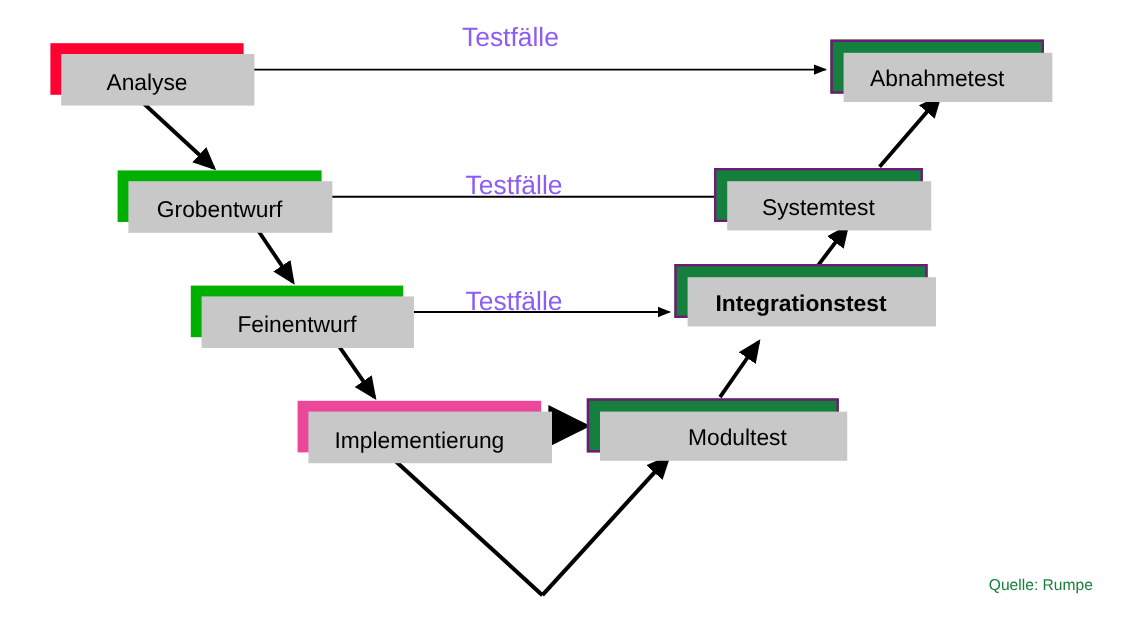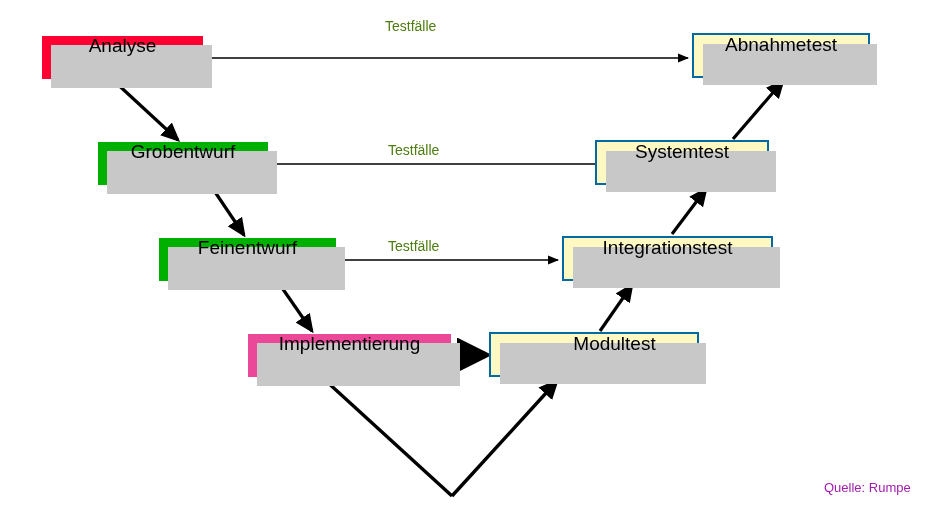--- a/index.html
+++ b/index.html
@@ -21,55 +21,55 @@
     position: absolute;
     left: 0;
     top: 0;
     width: 951px;
     height: 517px;
   }
   .node {
     position: absolute;
     box-sizing: border-box;
     display: flex;
-    align-items: flex-start;
+    align-items: flex-end;
     justify-content: center;
     color: #000000;
     font-size: 19px;
     line-height: 1;
     white-space: nowrap;
     z-index: 3;
   }
   .node .shadow {
     position: absolute;
     left: 9px;
     top: 9px;
     width: 100%;
     height: 100%;
     background: #c8c8c8;
     z-index: -1;
   }
   .node.dev {
     border: none;
   }
   .node.test {
-    background: #fef9c3;
-    border: 2px solid #0369a1;
+    background: #15803d;
+    border: 2px solid #701a75;
   }
   .caption {
     position: absolute;
-    font-size: 14px;
-    color: #4d7c0f;
+    font-size: 22px;
+    color: #8b5cf6;
     white-space: nowrap;
     z-index: 4;
   }
   .source-note {
     position: absolute;
     font-size: 13px;
-    color: #a21caf;
+    color: #15803d;
     white-space: nowrap;
     z-index: 4;
   }
 </style>
 </head>
 <body>
 
 <div id="canvas">
 
   <svg id="edges" viewBox="0 0 951 517" xmlns="http://www.w3.org/2000/svg">
@@ -126,21 +126,21 @@
   <div class="node test" style="left:692px; top:33px; width:178px; height:45px;">
     <span class="shadow"></span>
     <span>Abnahmetest</span>
   </div>
 
   <div class="node test" style="left:595px; top:140px; width:174px; height:45px;">
     <span class="shadow"></span>
     <span>Systemtest</span>
   </div>
 
-  <div class="node test" style="left:562px; top:236px; width:211px; height:45px;">
+  <div class="node test" style="left:562px; top:220px; width:211px; height:45px;font-weight:bold;">
     <span class="shadow"></span>
     <span>Integrationstest</span>
   </div>
 
   <div class="node test" style="left:489px; top:332px; width:210px; height:45px;padding-left:41px;">
     <span class="shadow"></span>
     <span>Modultest</span>
   </div>
 
   <div class="caption" style="left:385px; top:18px;">Testfälle</div>

